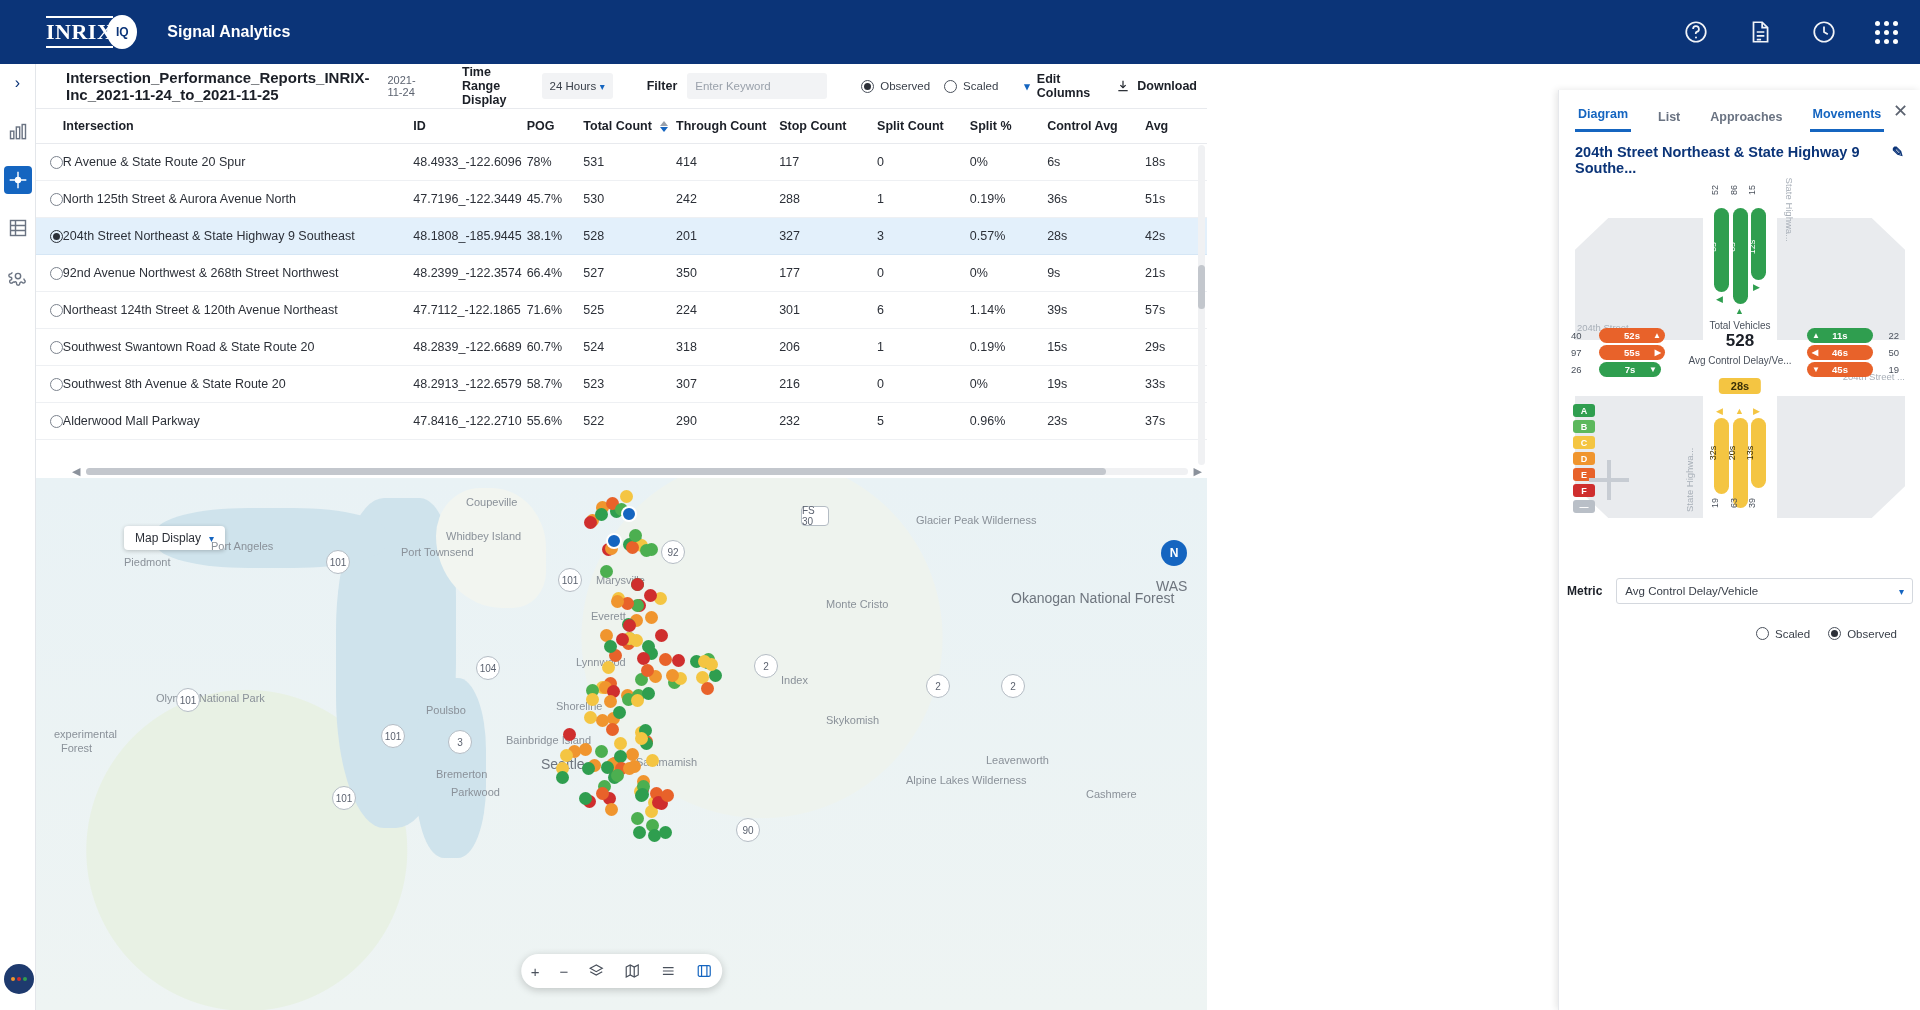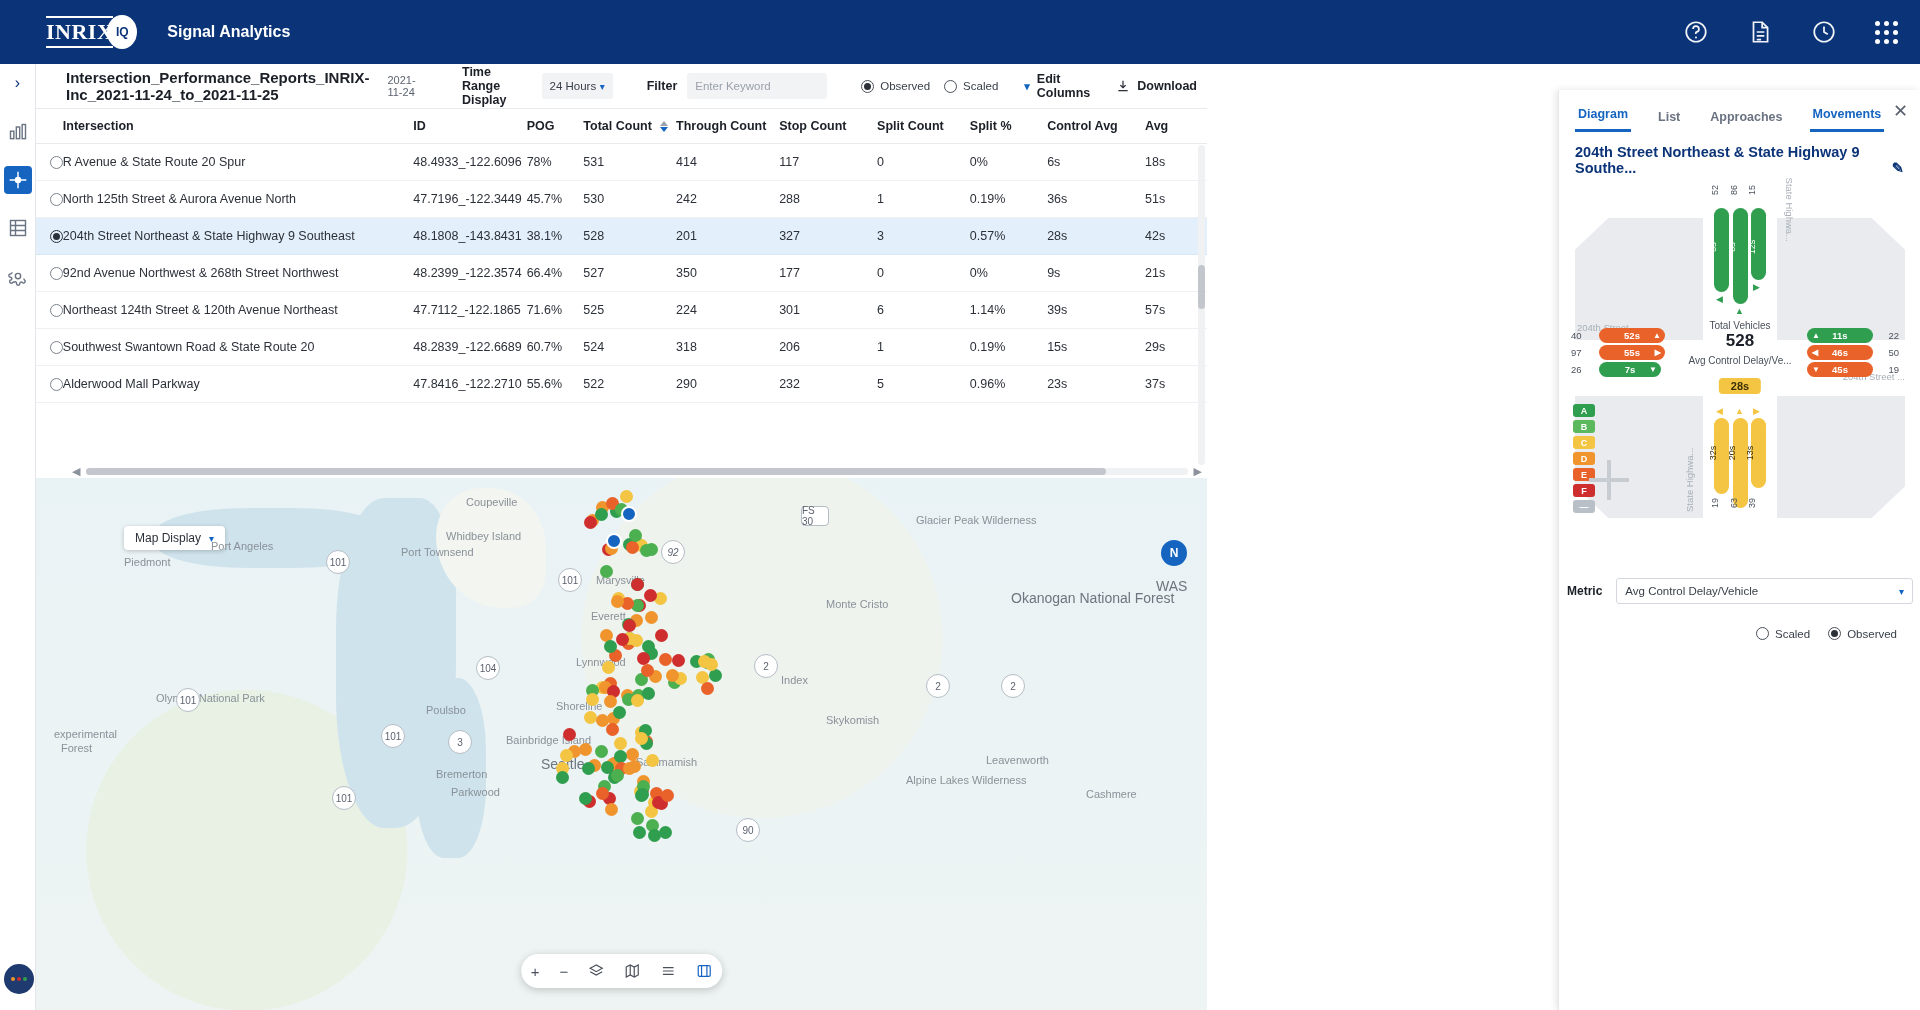--- a/index.html
+++ b/index.html
@@ -142,21 +142,21 @@
   .mt.act{ color:#1565c0;}
 
   
   .rpanel{ position:absolute; top:90px; right:0; width:362px; height:920px;
     background:#fff; box-shadow:-2px 0 7px rgba(0,0,0,.10); border-left:1px solid #e6e8ec;}
   .rp-tabs{ height:42px; display:flex; align-items:flex-end; padding:0 16px; }
   .rtab{ font-size:12.5px; font-weight:bold; color:#6a7382; padding:0 3px 8px 3px; margin-right:24px; cursor:pointer;}
   .rtab.on{ color:#1565c0; border-bottom:3px solid #1565c0;}
   .rp-tabs-r{ margin-left:auto; display:flex; align-items:flex-end;}
   .rp-close{ position:absolute; right:12px; top:10px; font-size:18px; color:#5c6370; cursor:pointer;}
-  .rp-title{ display:flex; align-items:flex-end; padding:12px 16px 4px 16px;}
+  .rp-title{ display:flex; align-items:flex-start; padding:12px 16px 4px 16px;}
   .rp-title span{ font-size:14.5px; font-weight:bold; color:#0b3478;}
   .rp-edit{ margin-left:auto; color:#1565c0; font-size:14px; cursor:pointer;}
 
   .diagram{ position:relative; width:362px; height:400px; }
   .quad{ position:absolute; background:#e9ebee; }
   .qtl{ left:16px; top:38px; width:128px; height:122px; border-radius:14px 0 0 0;
         clip-path: polygon(0 26%, 26% 0, 100% 0, 100% 100%, 0 100%); }
   .qtr{ right:16px; top:38px; width:128px; height:122px;
         clip-path: polygon(0 0, 74% 0, 100% 26%, 100% 100%, 0 100%); }
   .qbl{ left:16px; bottom:62px; width:128px; height:122px;
@@ -356,21 +356,21 @@
               <td class="c-spl">1</td>
               <td class="c-splp">0.19%</td>
               <td class="c-ctl">36s</td>
               <td class="c-avg">51s</td>
             </tr>
             <tr class="sel">
               <td class="c-radio">
                 <span class="rc on"></span>
               </td>
               <td class="c-name">204th Street Northeast &amp; State Highway 9 Southeast</td>
-              <td class="c-id">48.1808_-143.8431</td>
+              <td class="c-id">48.1808_-185.9445</td>
               <td class="c-pog">38.1%</td>
               <td class="c-tc">528</td>
               <td class="c-thr">201</td>
               <td class="c-stop">327</td>
               <td class="c-spl">3</td>
               <td class="c-splp">0.57%</td>
               <td class="c-ctl">28s</td>
               <td class="c-avg">42s</td>
             </tr>
             <tr>
@@ -415,20 +415,35 @@
               <td class="c-stop">206</td>
               <td class="c-spl">1</td>
               <td class="c-splp">0.19%</td>
               <td class="c-ctl">15s</td>
               <td class="c-avg">29s</td>
             </tr>
             <tr>
               <td class="c-radio">
                 <span class="rc"></span>
               </td>
+              <td class="c-name">Southwest 8th Avenue &amp; State Route 20</td>
+              <td class="c-id">48.2913_-122.6579</td>
+              <td class="c-pog">58.7%</td>
+              <td class="c-tc">523</td>
+              <td class="c-thr">307</td>
+              <td class="c-stop">216</td>
+              <td class="c-spl">0</td>
+              <td class="c-splp">0%</td>
+              <td class="c-ctl">19s</td>
+              <td class="c-avg">33s</td>
+            </tr>
+            <tr>
+              <td class="c-radio">
+                <span class="rc"></span>
+              </td>
               <td class="c-name">Alderwood Mall Parkway</td>
               <td class="c-id">47.8416_-122.2710</td>
               <td class="c-pog">55.6%</td>
               <td class="c-tc">522</td>
               <td class="c-thr">290</td>
               <td class="c-stop">232</td>
               <td class="c-spl">5</td>
               <td class="c-splp">0.96%</td>
               <td class="c-ctl">23s</td>
               <td class="c-avg">37s</td>
@@ -482,21 +497,21 @@
           <div class="map-lbl" style="left: 870px; top: 296px;">Alpine Lakes Wilderness</div>
           <div class="map-lbl" style="left: 950px; top: 276px;">Leavenworth</div>
           <div class="map-lbl" style="left: 1050px; top: 310px;">Cashmere</div>
           <div class="map-lbl big" style="left: 975px; top: 112px;">Okanogan National Forest</div>
           <div class="map-lbl big" style="left: 1120px; top: 100px;">WAS</div>
           <div class="map-lbl" style="left: 18px; top: 250px;">experimental</div>
           <div class="map-lbl" style="left: 25px; top: 264px;">Forest</div>
         </div>
       <div id="map-shields">
           <div class="shield" style="left: 765px; top: 28px;">FS 30</div>
-          <div class="shield circ" style="left: 625px; top: 62px; font-style: italic;">92</div>
+          <div class="shield circ" style="left: 625px; top: 62px;">92</div>
           <div class="shield circ" style="left: 290px; top: 72px;">101</div>
           <div class="shield circ" style="left: 522px; top: 90px;">101</div>
           <div class="shield circ" style="left: 440px; top: 178px;">104</div>
           <div class="shield circ" style="left: 718px; top: 176px;">2</div>
           <div class="shield circ" style="left: 890px; top: 196px;">2</div>
           <div class="shield circ" style="left: 965px; top: 196px;">2</div>
           <div class="shield circ" style="left: 140px; top: 210px;">101</div>
           <div class="shield circ" style="left: 345px; top: 246px;">101</div>
           <div class="shield circ" style="left: 412px; top: 252px;">3</div>
           <div class="shield circ" style="left: 296px; top: 308px;">101</div>

